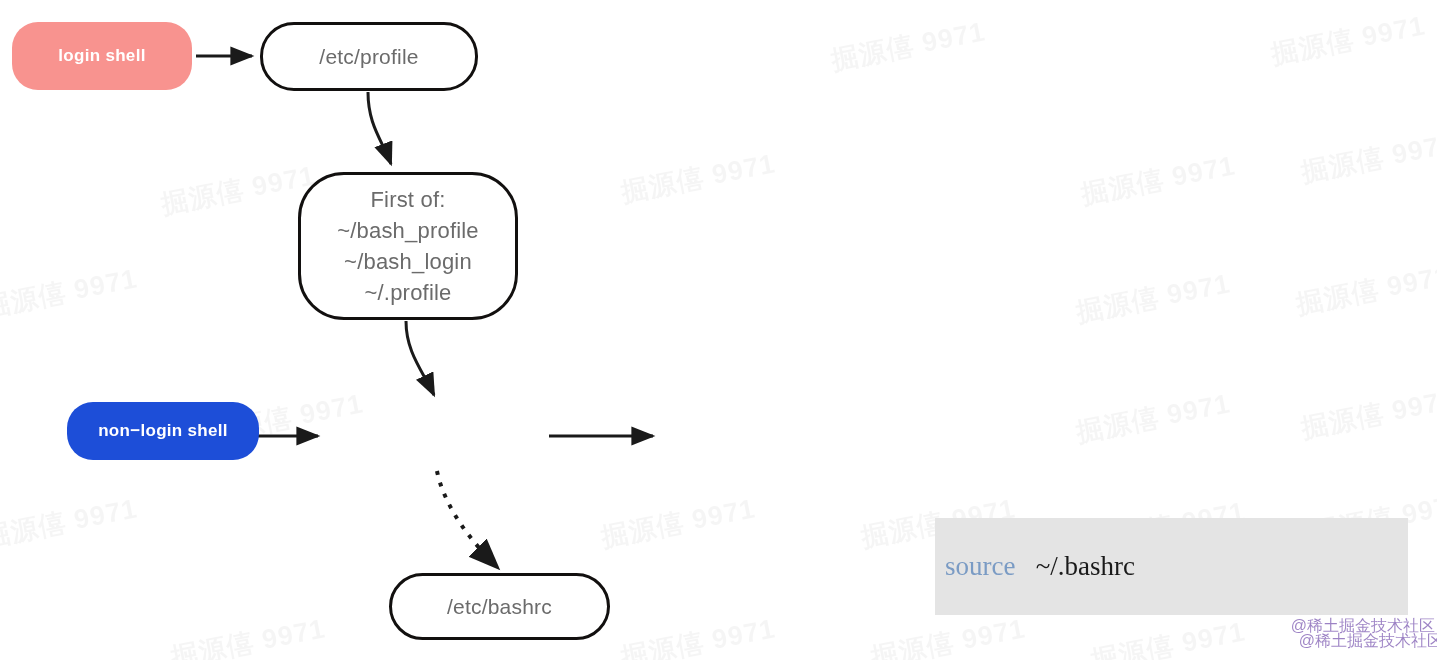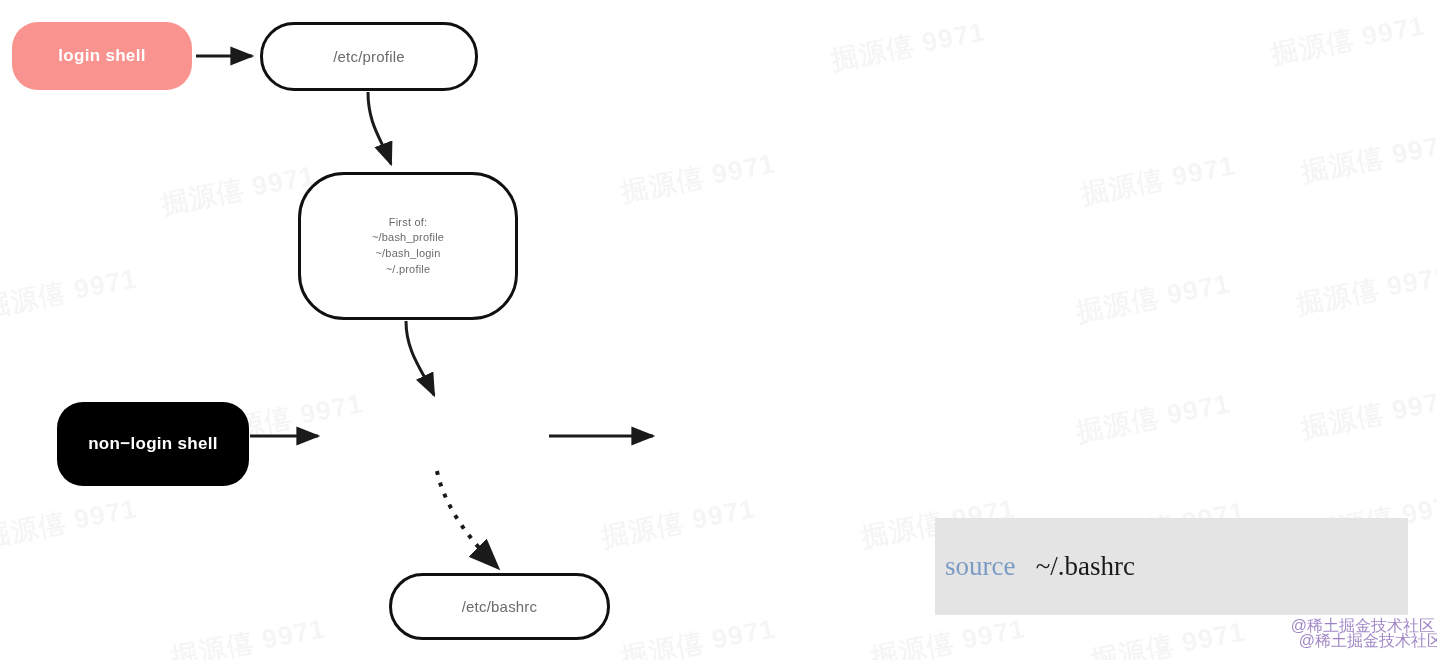--- a/index.html
+++ b/index.html
@@ -64,27 +64,27 @@
     text-align: center;
     z-index: 3;
   }
 
   
   .node.outline {
     background: #ffffff;
     border: 3px solid #12100f;
     border-radius: 34px;
     color: #6b6b6b;
-    font-size: 15px;
+    font-size: 21px;
     line-height: 1.42;
     letter-spacing: 0.2px;
   }
   .node.outline.big {
     border-radius: 46px;
-    font-size: 11px;
+    font-size: 22px;
   }
 
   
   .node.filled {
     border-radius: 26px;
     color: #ffffff;
     font-size: 17px;
     font-weight: 600;
     letter-spacing: 0.3px;
   }
@@ -190,21 +190,21 @@
       <span class="node-label">/etc/profile</span>
     </div>
 
     <div class="node outline big" style="left:298px; top:172px; width:220px; height:148px;">
       <span class="node-label">First of:
 ~/bash_profile
 ~/bash_login
 ~/.profile</span>
     </div>
 
-    <div class="node filled" style="left:57px; top:402px; width:192px; height:84px; background:#000000;">
+    <div class="node filled" style="left:67px; top:402px; width:192px; height:58px; background:#1d4ed8;">
       <span class="node-label">non−login shell</span>
     </div>
 
 
 
     <div class="node outline" style="left:389px; top:573px; width:221px; height:67px;text-align:center;">
       <span class="node-label">/etc/bashrc</span>
     </div>
 
   </div>

